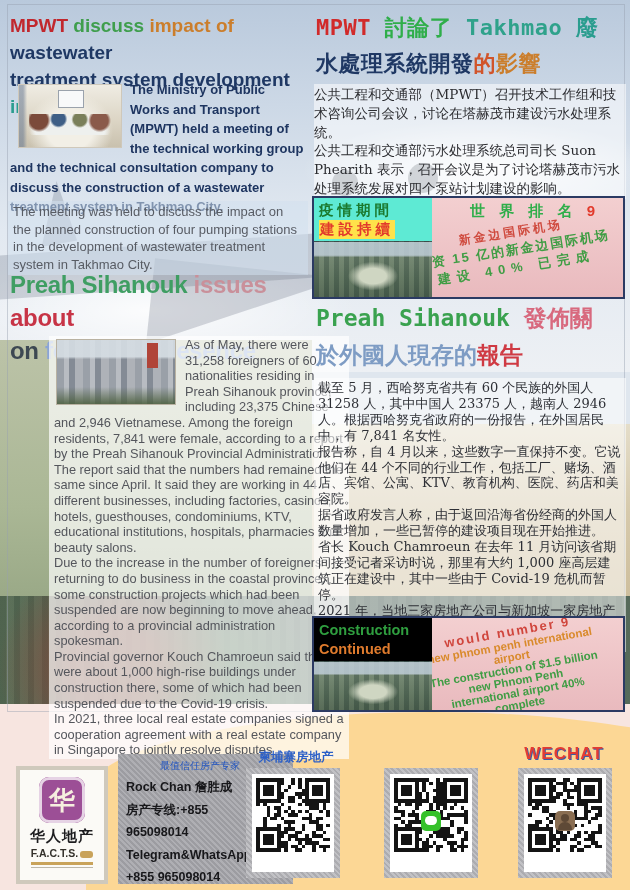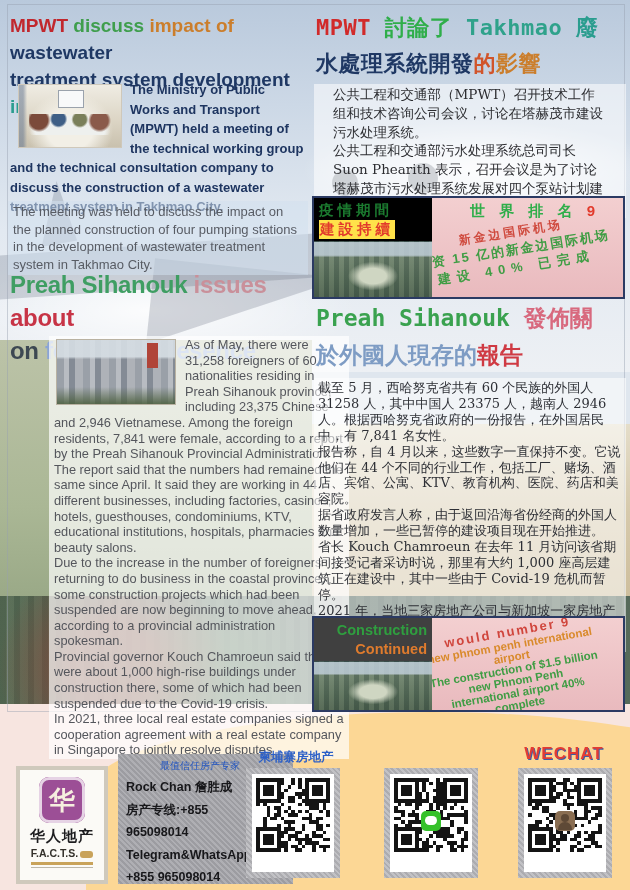--- a/index.html
+++ b/index.html
@@ -69,32 +69,32 @@
       repeating-linear-gradient(90deg,#9aa0a8 0 7px,#b8bcc2 7px 12px,#848b95 12px 18px,#aeb2b8 18px 26px),
       linear-gradient(180deg,#b9c0c8 0%,#9aa0a8 60%,#6f7d62 82%,#5d6e50 100%);
     position:relative;}
   .photo-city:before{content:"";position:absolute;right:14%;top:4%;width:10%;height:40%;background:#b04438;}
   .photo-city:after{content:"";position:absolute;left:0;bottom:0;width:100%;height:26%;
     background:linear-gradient(180deg,rgba(0,0,0,0),rgba(74,94,60,.85));}
 
   
   .h1-right{left:316px;top:10px;width:310px;font-family:"DejaVu Sans Mono",monospace;
     font-weight:bold;font-size:22px;line-height:36px;letter-spacing:.5px;}
-  .p-top-right{left:314px;top:84px;width:312px;padding:1px 19px;
+  .p-top-right{left:314px;top:84px;width:312px;padding:1px 0;
     font-family:"DejaVu Serif",serif;font-size:13.5px;line-height:18.8px;color:#2c2d31;
     background:rgba(255,255,255,.55);}
   .p-top-right p{margin:0;}
 
   .newsbox{position:absolute;width:313px;border:2px solid #2b3a63;display:flex;background:#eec6c6;}
   .box1{left:312px;top:196px;height:103px;}
   .box2{left:312px;top:616px;height:96px;}
   .nb-left{width:118px;display:flex;flex-direction:column;}
   .nb-label{padding:3px 5px 2px 5px;font-weight:bold;font-size:14.5px;line-height:19px;}
-  .nb-label-green1{background:#000000;}
-  .nb-label-green2{background:#404040;text-align:right;}
+  .nb-label-green1{background:#5eead4;}
+  .nb-label-green2{background:#000000;}
   .lbl1-1{color:#1b7a2f;letter-spacing:4px;}
   .lbl2-1{color:#e23a2c;letter-spacing:4px;background:#ffe24a;display:inline-block;padding:0 1px;}
   .lbl1-2{color:#2f9e3f;}
   .lbl2-2{color:#df7b2d;}
   .nb-photo{flex:1;border-top:1px solid rgba(40,60,80,.35);
     background:
       linear-gradient(180deg,rgba(190,205,215,.85) 0 24%,rgba(0,0,0,0) 28%),
       radial-gradient(ellipse at 50% 62%,#cfd6c2 0 16%,rgba(0,0,0,0) 30%),
       repeating-linear-gradient(90deg,rgba(60,80,66,.5) 0 5px,rgba(110,128,104,.4) 5px 10px),
       linear-gradient(180deg,#8fa28e 0%,#5d735f 70%,#4a5e4e 100%);}

